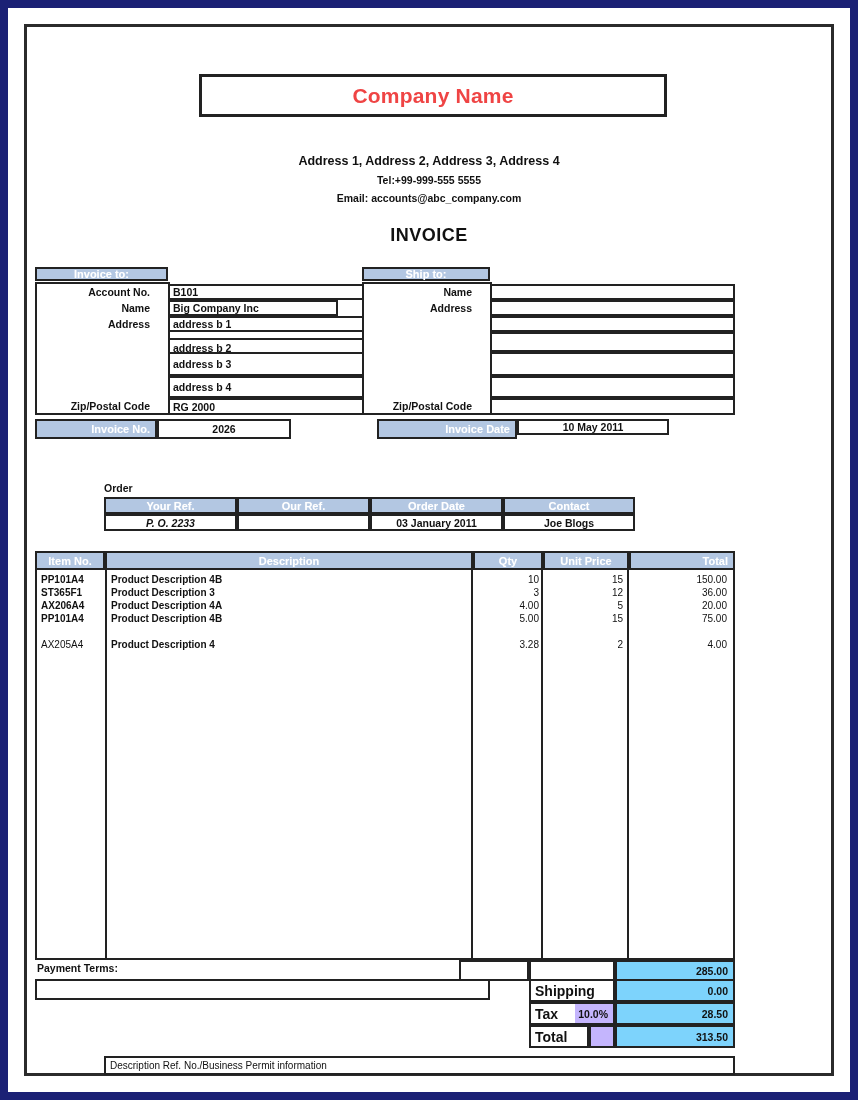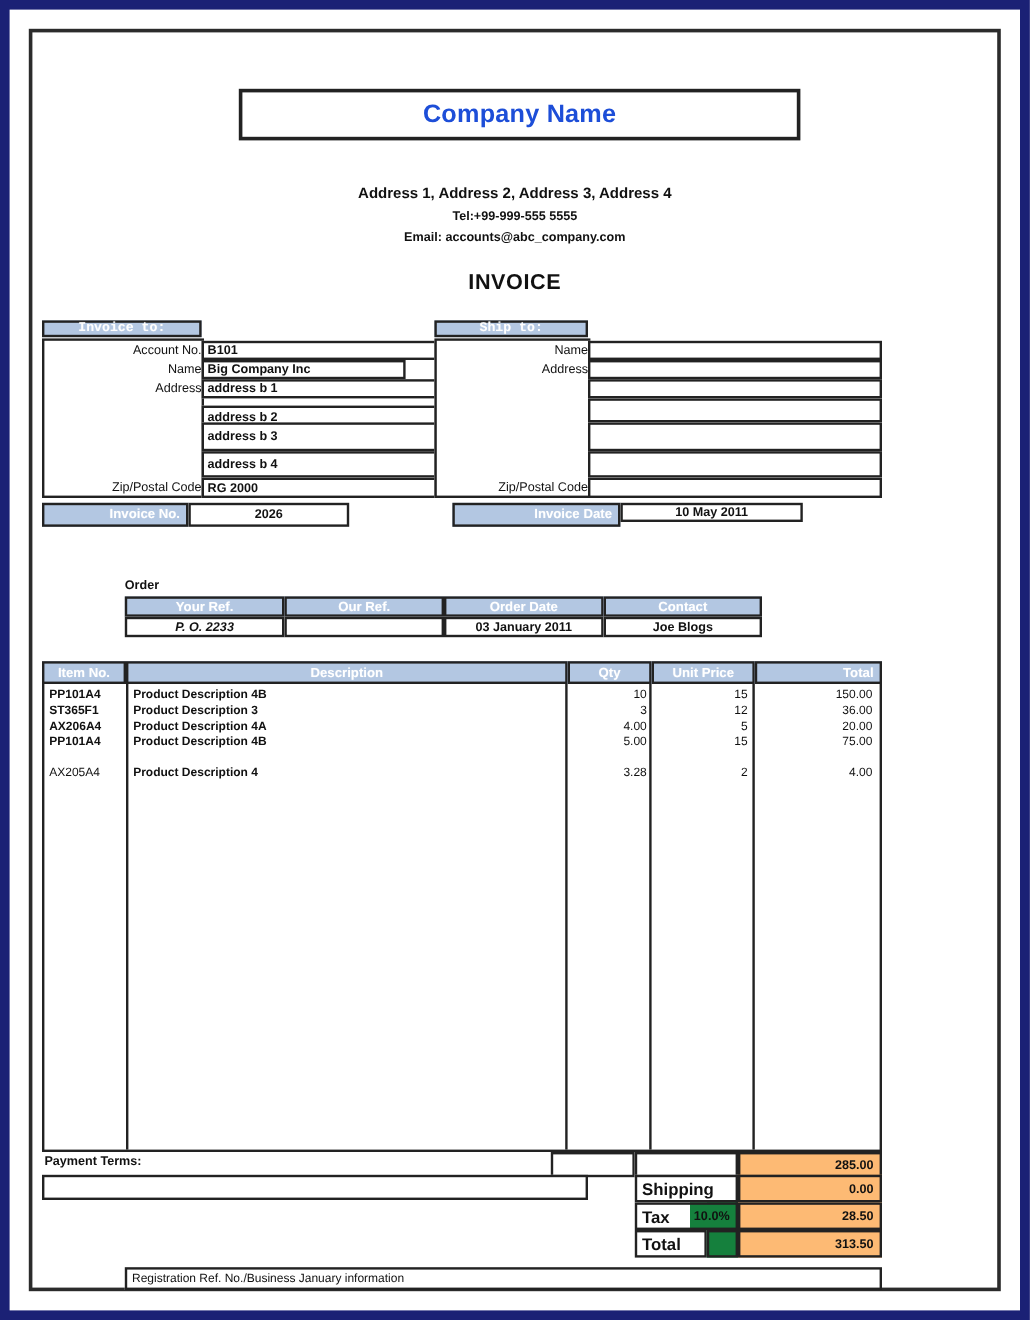--- a/index.html
+++ b/index.html
@@ -25,21 +25,21 @@
   }
   .inner { position: absolute; left: 0; top: 0; width: 804px; height: 1046px; }
 
   
   #company-box {
     position: absolute; left: 172px; top: 47px;
     width: 468px; height: 43px;
     border: 3px solid #222;
     display: flex; align-items: center; justify-content: center;
   }
-  #company-box .txt { font-size: 21px; font-weight: bold; color: #1d4ed8; letter-spacing: .2px; }
+  #company-box .txt { font-size: 21px; font-weight: bold; color: #ef4444; letter-spacing: .2px; }
 
   .ctr { position: absolute; width: 100%; text-align: center; color: #111; }
   #addr-line { top: 127px; font-size: 12.5px; font-weight: bold; }
   #tel-line  { top: 147px; font-size: 10.5px; font-weight: bold; }
   #email-line{ top: 165px; font-size: 10.5px; font-weight: bold; }
   #invoice-title { top: 198px; font-size: 18px; font-weight: bold; letter-spacing: .5px; }
 
   
   .bluehdr {
     background: #b3c7e2;
@@ -59,29 +59,29 @@
     font-size: 10.5px;
     font-weight: bold;
     color: #111;
     display: flex; align-items: center;
     padding: 0 3px;
     overflow: hidden; white-space: nowrap;
   }
   .cell.c { justify-content: center; }
 
   .lbl {
-    font-size: 10.5px; font-weight: normal; color: #111;
+    font-size: 10.5px; font-weight: bold; color: #111;
     display: flex; align-items: center; justify-content: flex-end;
-    padding-right: 0; white-space: nowrap;
+    padding-right: 18px; white-space: nowrap;
   }
 
   
   #bill-block { position: absolute; left: 8px; top: 240px; }
   #ship-block { position: absolute; left: 335px; top: 240px; }
-  .party-hdr { position: absolute; height: 14px; font-family: Liberation Mono, monospace; }
+  .party-hdr { position: absolute; height: 14px; }
   .party-frame { position: absolute; border: 2px solid #222; background:#fff; }
 
   
   #inv-no-hdr   { position:absolute; left: 8px;  top: 392px; width: 122px; height: 20px; }
   #inv-no-val   { position:absolute; left: 130px; top: 392px; width: 134px; height: 20px; }
   #inv-date-hdr { position:absolute; left: 350px; top: 392px; width: 140px; height: 20px; }
   #inv-date-val { position:absolute; left: 490px; top: 392px; width: 152px; height: 16px; }
 
   
   #order-label { position:absolute; left: 77px; top: 455px; font-size: 10.5px; font-weight:bold; color:#111;}
@@ -111,26 +111,26 @@
   #pay-row { position:absolute; left: 8px; top: 933px; width: 700px; height: 19px; }
   #pay-label { position:absolute; left: 2px; top: 2px; font-size: 10.5px; font-weight:bold; color:#111; }
   #pay-box2 { position:absolute; left: 8px; top: 952px; width: 455px; height: 21px; border: 2px solid #222; background:#fff; }
 
   .tot-lbl {
     border: 2px solid #222; background:#fff;
     font-size: 14px; font-weight: bold; color:#111;
     display:flex; align-items:center; padding-left: 4px;
   }
   .tot-mid {
-    border: 2px solid #222; background:#15803d;
+    border: 2px solid #222; background:#c4b5fd;
     font-size: 10.5px; font-weight: bold; color:#111;
     display:flex; align-items:center; justify-content:flex-end; padding-right: 5px;
   }
   .tot-amt {
-    border: 2px solid #222; background:#fdba74;
+    border: 2px solid #222; background:#7dd3fc;
     font-size: 10.5px; font-weight: bold; color:#111;
     display:flex; align-items:center; justify-content:flex-end; padding-right: 5px;
   }
 
   
   #footer-box {
     position:absolute; left: 77px; top: 1029px; width: 631px; height: 19px;
     border: 2px solid #222; background:#fff;
     display:flex; align-items:center; padding-left: 4px;
     font-size: 10px; color:#111;
@@ -273,17 +273,17 @@
 
       <div class="tot-lbl" style="position:absolute;left:502px;top:975px;width:60px;height:23px;">Tax</div>
       <div class="tot-mid" style="position:absolute;left:562px;top:975px;width:26px;height:23px;"></div>
       <div class="tot-mid" style="position:absolute;left:548px;top:975px;width:40px;height:23px;border-left:none;">10.0%</div>
       <div class="tot-amt" style="position:absolute;left:588px;top:975px;width:120px;height:23px;">28.50</div>
 
       <div class="tot-lbl" style="position:absolute;left:502px;top:998px;width:60px;height:23px;">Total</div>
       <div class="tot-mid" style="position:absolute;left:562px;top:998px;width:26px;height:23px;"></div>
       <div class="tot-amt" style="position:absolute;left:588px;top:998px;width:120px;height:23px;">313.50</div>
 
-      <div id="footer-box">Registration Ref. No./Business January information</div>
+      <div id="footer-box">Description Ref. No./Business Permit information</div>
 
     </div>
   </div>
 </div>
 
 </body></html>

